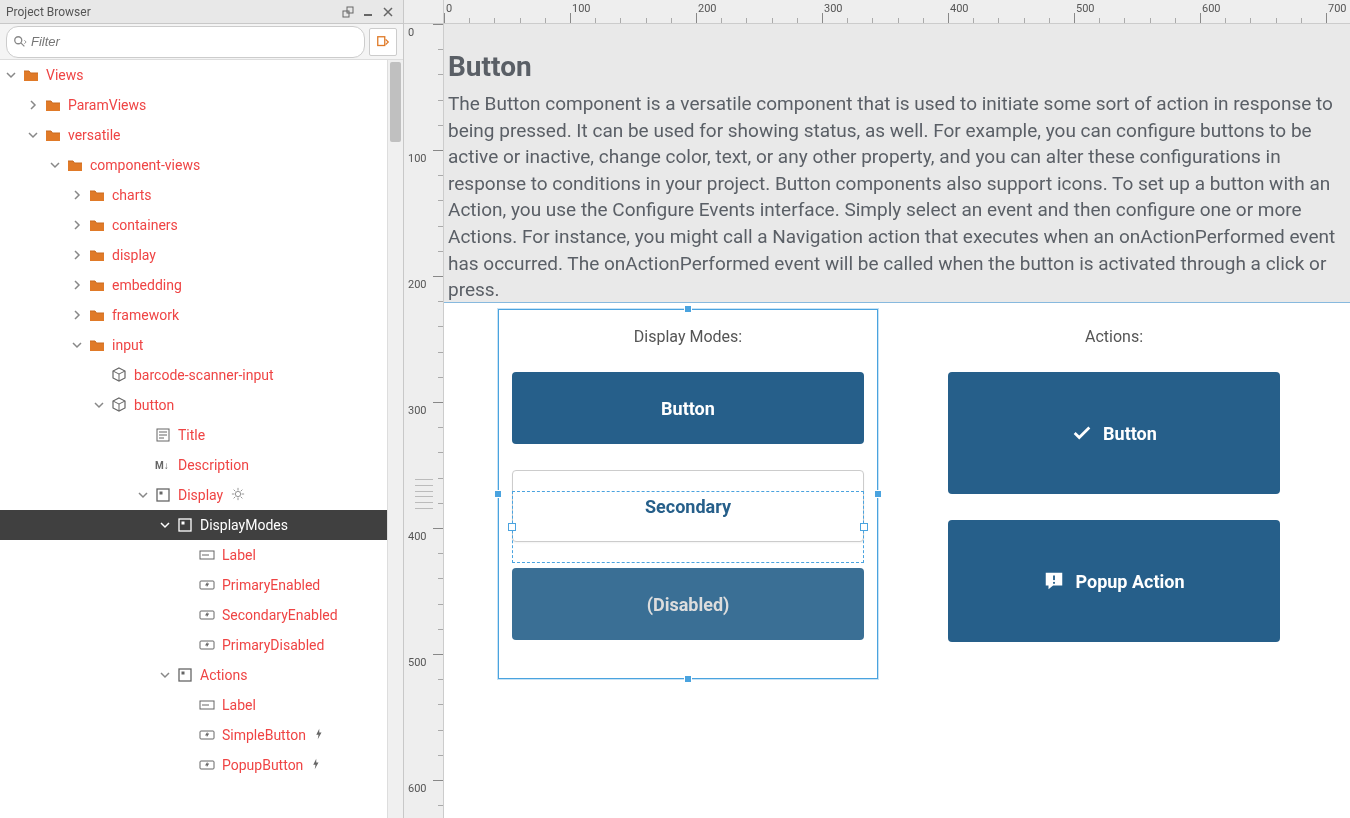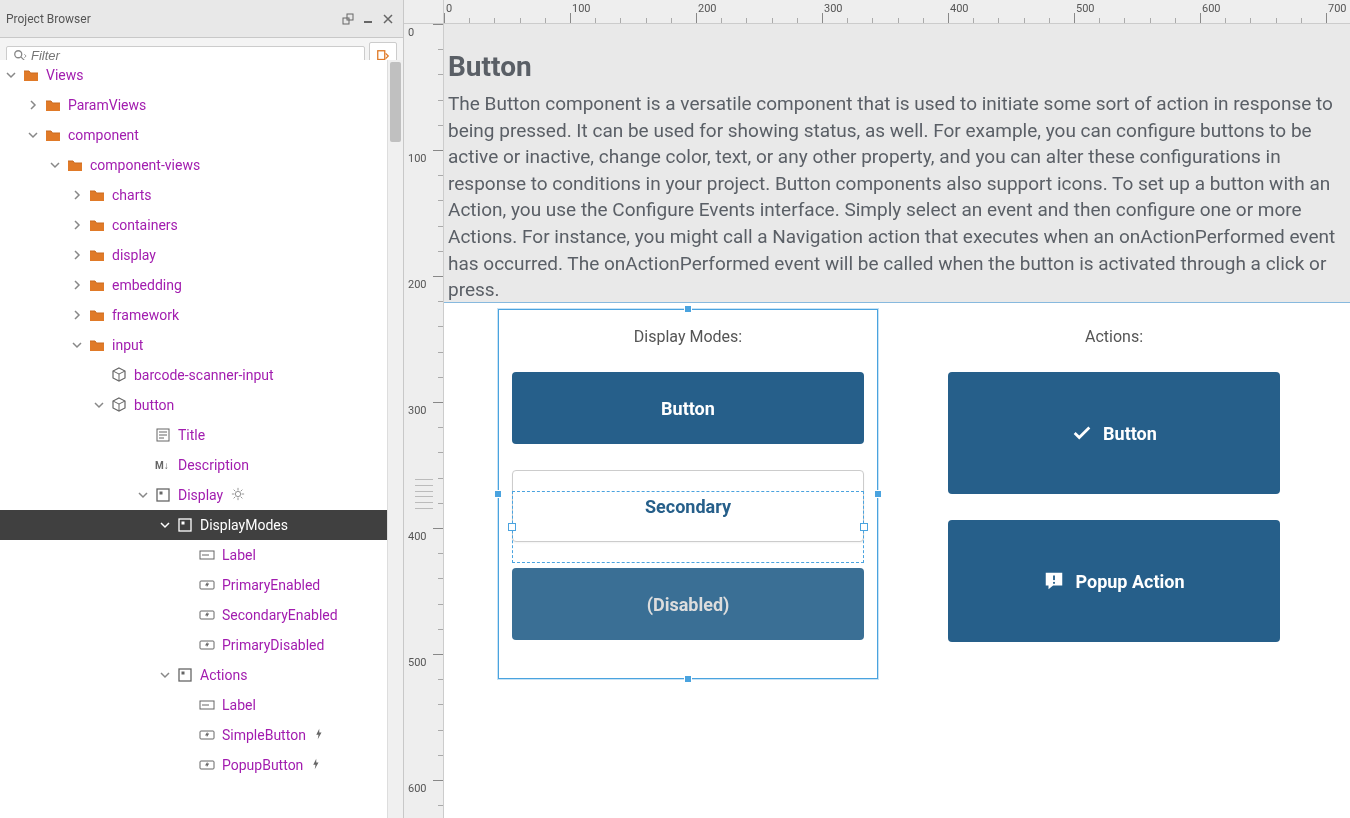--- a/index.html
+++ b/index.html
@@ -1,32 +1,32 @@
 <!DOCTYPE html>
 <html><head>
 <meta charset="utf-8">
 <style>
 * { box-sizing: border-box; margin: 0; padding: 0; }
 body { font-family: "Segoe UI", Roboto, "Helvetica Neue", Arial, sans-serif; font-size: 13px; color: #333; background: #fff; overflow: hidden; width: 1350px; height: 818px; }
 
 
 .sidebar { position: absolute; left: 0; top: 0; width: 404px; height: 818px; border-right: 1px solid #c8c8c8; background: #f4f4f4; }
-.panel-header { height: 38px; background: #e8e8e8; border-bottom: 1px solid #c8c8c8; display: flex; align-items: center; padding: 0 6px; font-size: 12px; color: #555; }
+.panel-header { height: 24px; background: #e8e8e8; border-bottom: 1px solid #c8c8c8; display: flex; align-items: center; padding: 0 6px; font-size: 12px; color: #555; }
 .panel-header .title { flex: 1; }
 .panel-header .btn { width: 18px; height: 18px; margin-left: 2px; display: flex; align-items: center; justify-content: center; cursor: pointer; color: #666; }
 .panel-header .btn svg { width: 12px; height: 12px; }
 
 .filter-row { height: 36px; display: flex; align-items: center; padding: 4px 6px; background: #f4f4f4; border-bottom: 1px solid #ddd; }
-.filter-box { flex: 1; height: 20px; background: #fff; border: 1px solid #ccc; display: flex; align-items: center; padding: 0 6px; border-radius: 2px; }
+.filter-box { flex: 1; height: 32px; background: #fff; border: 1px solid #ccc; display: flex; align-items: center; padding: 0 6px; border-radius: 12px; }
 .filter-box svg { width: 14px; height: 14px; color: #888; margin-right: 4px; flex: none; }
 .filter-box input { border: none; outline: none; flex: 1; font-size: 13px; font-style: italic; color: #999; background: transparent; }
 .filter-right-btn { width: 28px; height: 28px; margin-left: 4px; display: flex; align-items: center; justify-content: center; background: #fff; border: 1px solid #ccc; border-radius: 2px; }
 
 .tree { position: absolute; top: 60px; bottom: 0; left: 0; right: 16px; overflow: auto; background: #fff; font-size: 14px; }
-.tree-row { height: 30px; display: flex; align-items: center; padding-right: 8px; white-space: nowrap; cursor: pointer; color: #a21caf; }
+.tree-row { height: 30px; display: flex; align-items: center; padding-right: 8px; white-space: nowrap; cursor: pointer; color: #ef4444; }
 .tree-row.selected { background: #404040; color: #fff; }
 .tw { width: 22px; height: 30px; display: flex; align-items: center; justify-content: center; color: #888; flex: none; }
 .tree-row.selected .tw { color: #fff; }
 .tw svg { width: 10px; height: 10px; }
 .ticon { width: 18px; height: 18px; margin-right: 6px; display: flex; align-items: center; justify-content: center; flex: none; }
 .ticon svg { width: 16px; height: 16px; }
 .tlabel { flex: none; }
 .tright { margin-left: 8px; color: #888; }
 .scrollbar-v { position: absolute; right: 0; top: 60px; bottom: 0; width: 16px; background: #f0f0f0; border-left: 1px solid #ddd; }
 .scroll-thumb { position: absolute; left: 2px; right: 2px; top: 2px; height: 80px; background: #c0c0c0; border-radius: 2px; }
@@ -152,21 +152,21 @@
           <svg viewBox="0 0 10 10">
             <path d="M1 3 l4 4 l4 -4" fill="none" stroke="#888" stroke-width="1.5"></path>
           </svg>
         </span>
         <span class="ticon">
           <svg viewBox="0 0 16 16">
             <path d="M1 4 h5 l1.5 2 h7.5 v8 h-14 z" fill="#e07a28"></path>
             <path d="M1 4 h5 l1.5 2 h7.5" fill="none" stroke="#c86a20"></path>
           </svg>
         </span>
-        <span class="tlabel">component</span>
+        <span class="tlabel">versatile</span>
       </div>
       <div class="tree-row">
         <span class="tw"></span>
         <span class="tw"></span>
         <span class="tw">
           <svg viewBox="0 0 10 10">
             <path d="M1 3 l4 4 l4 -4" fill="none" stroke="#888" stroke-width="1.5"></path>
           </svg>
         </span>
         <span class="ticon">

